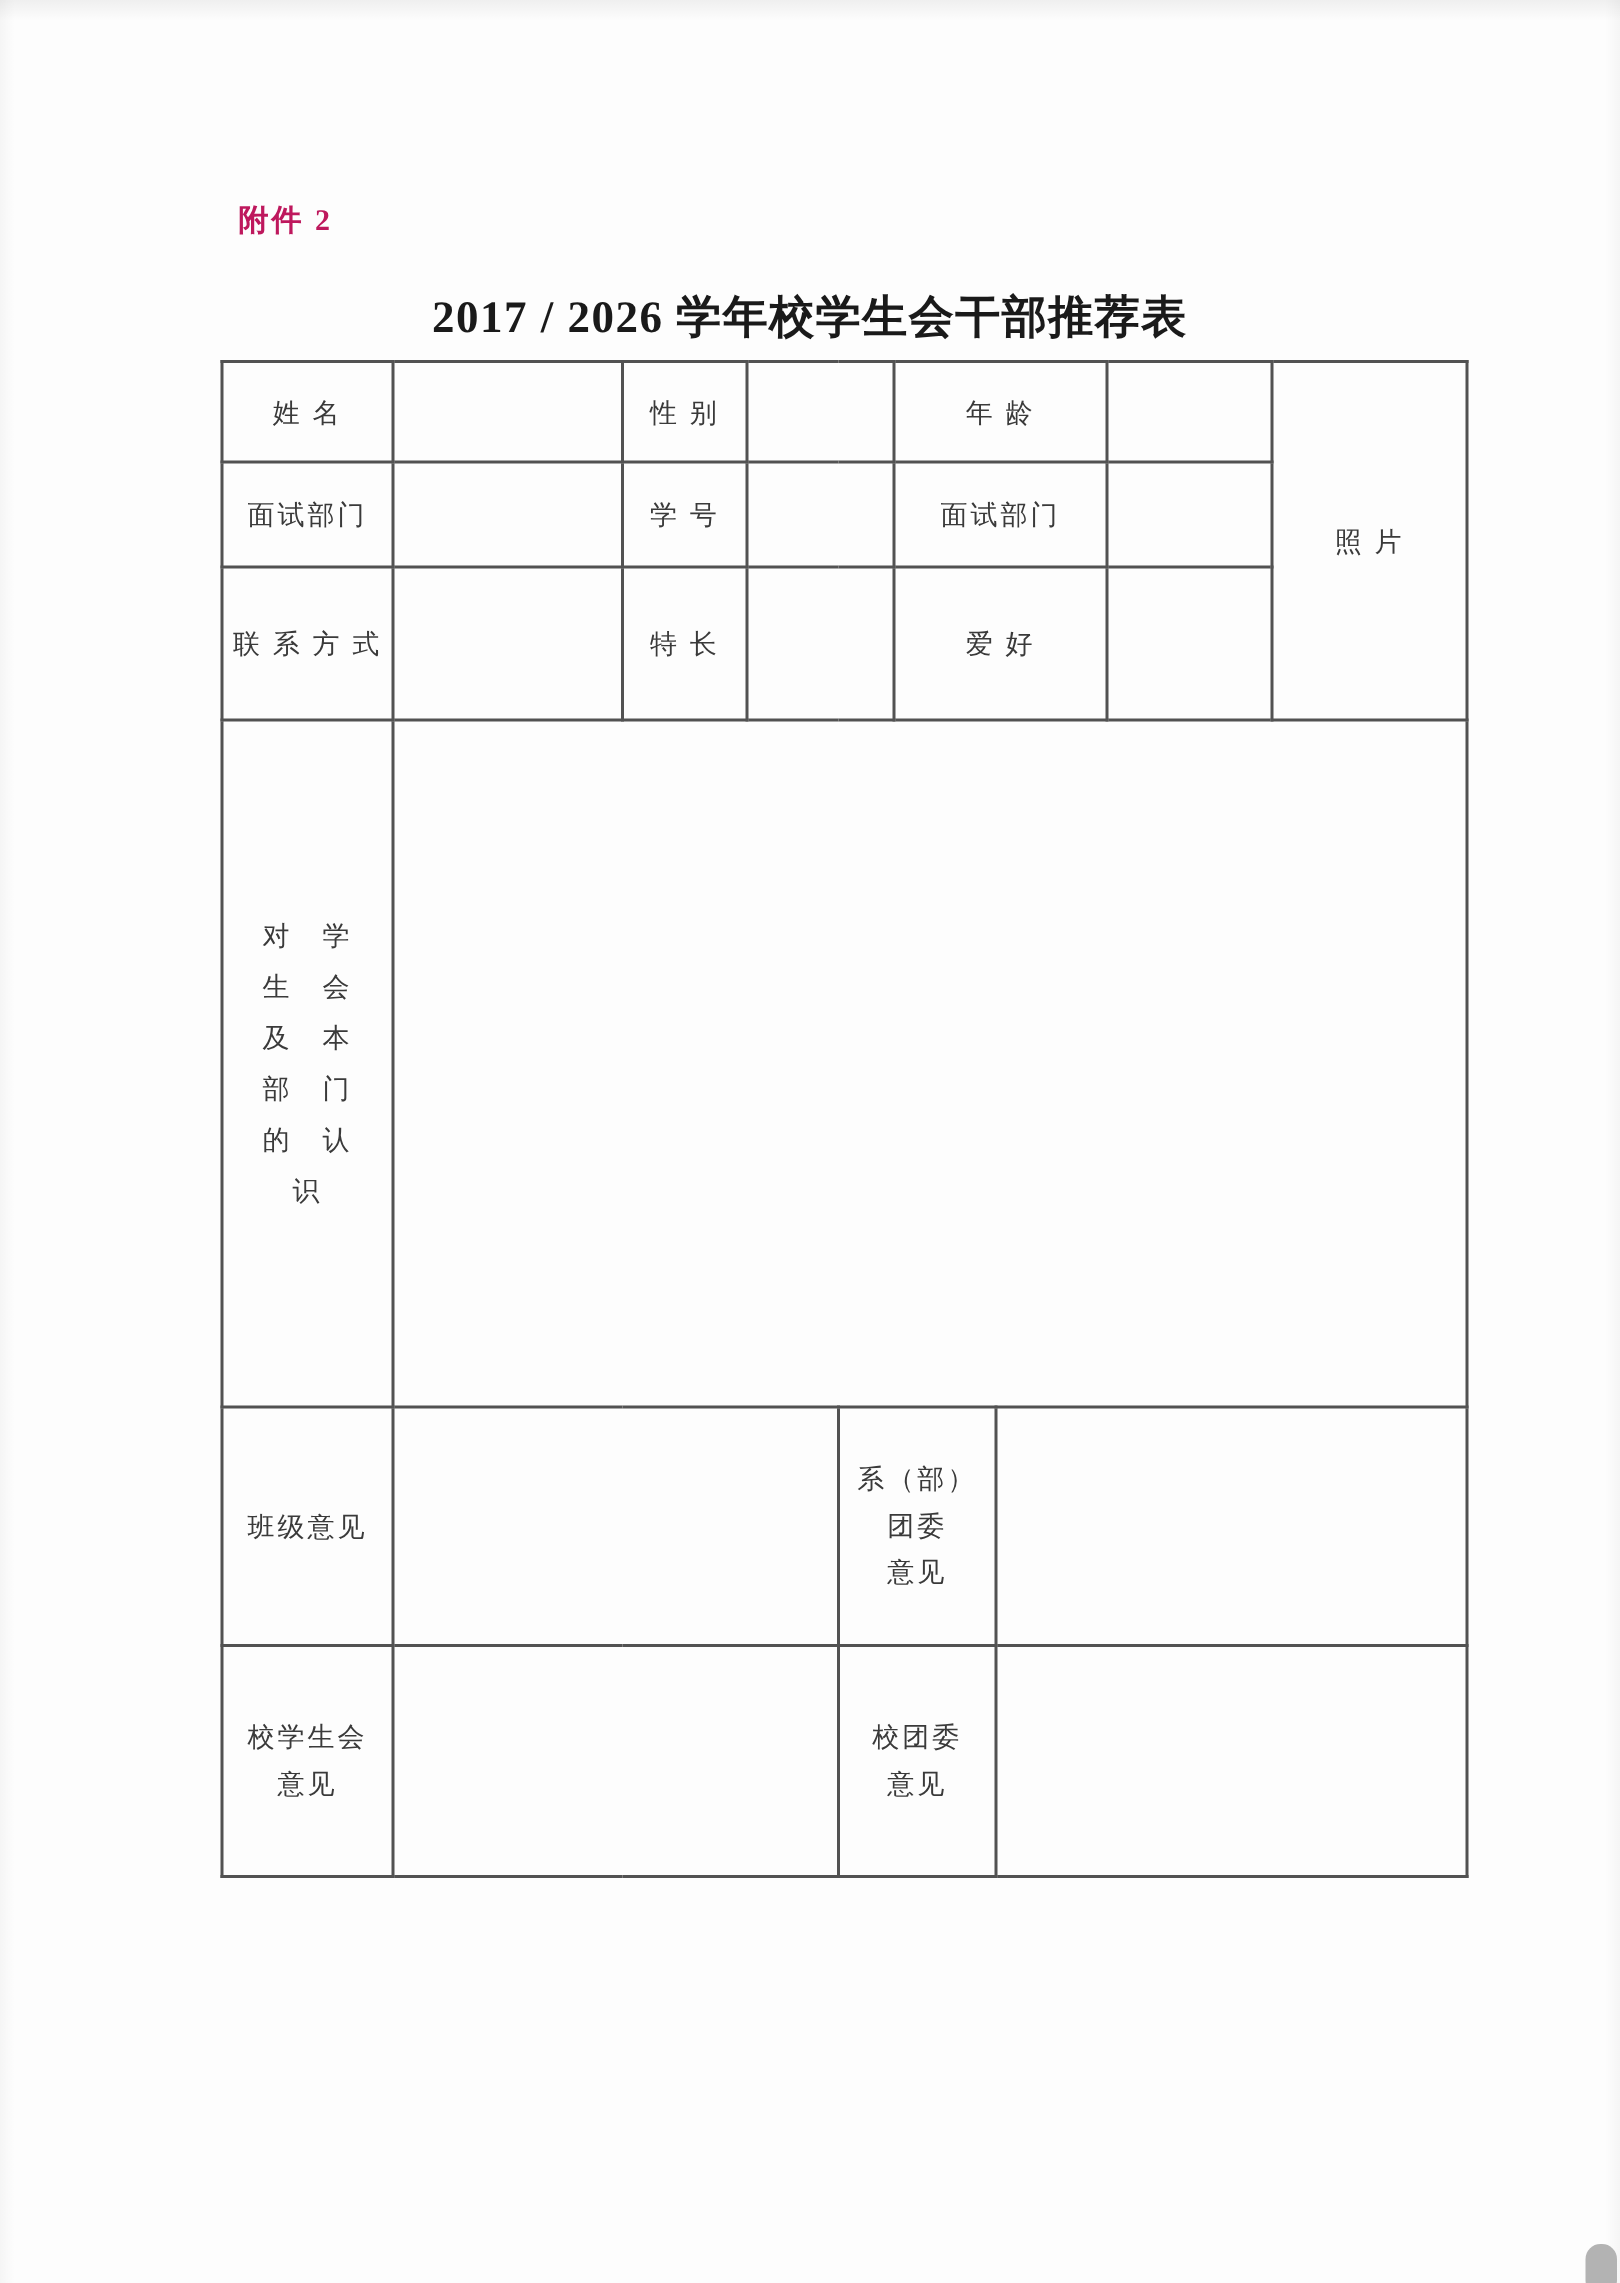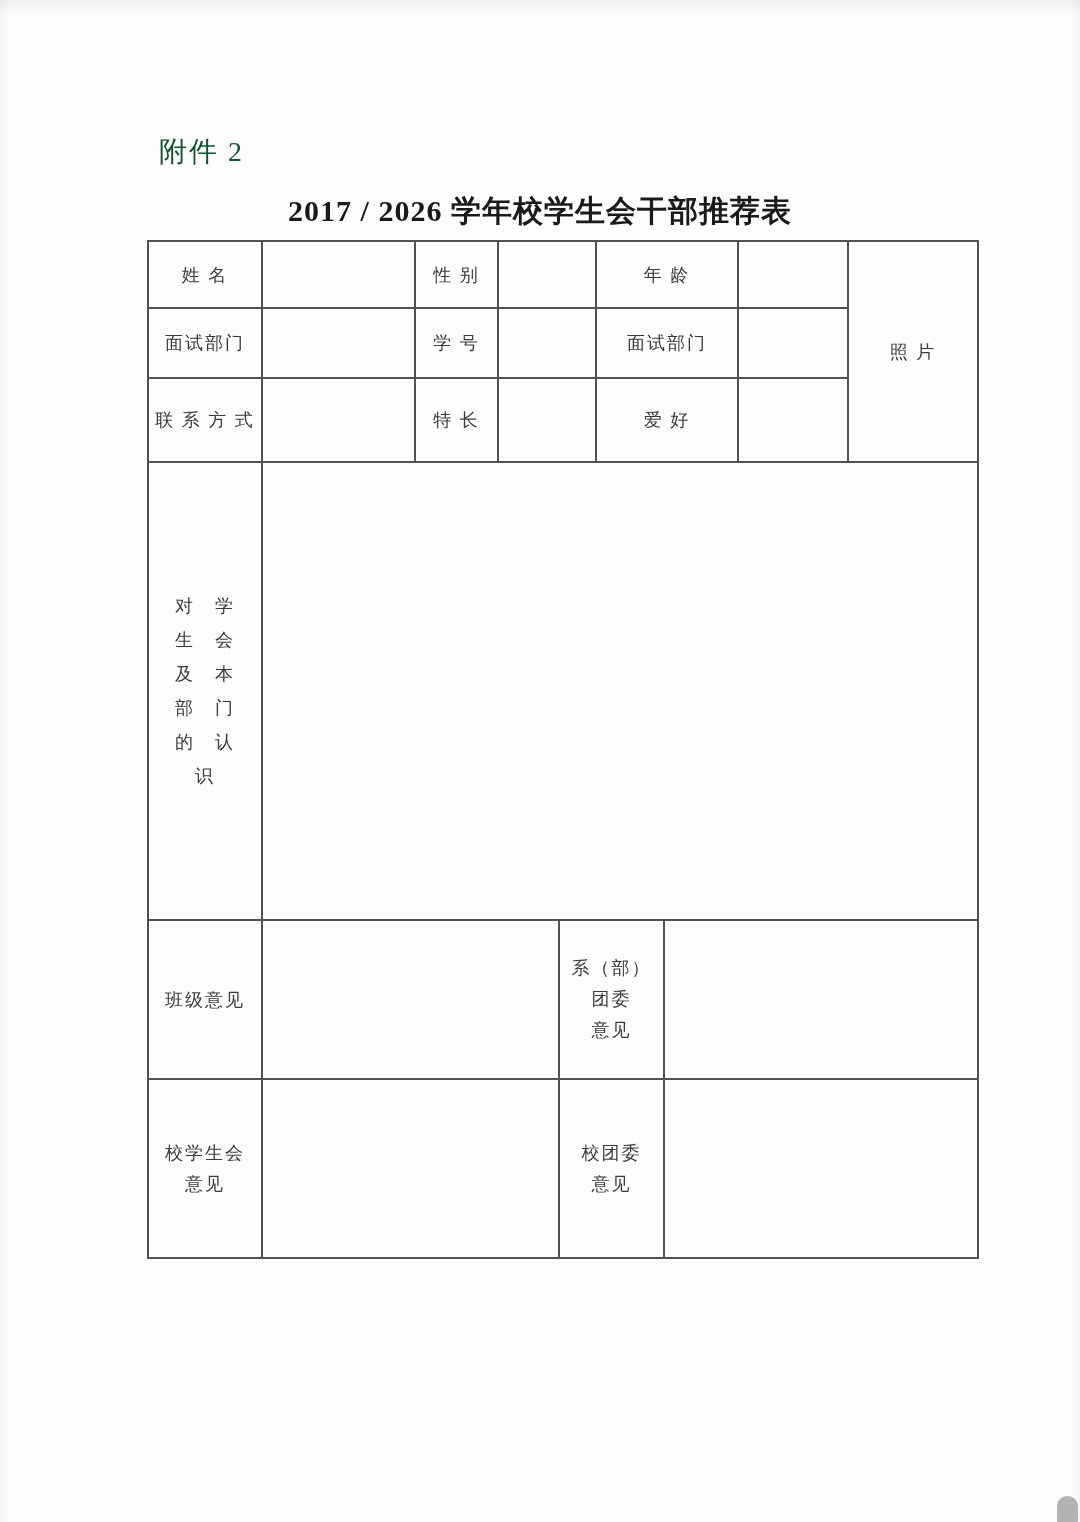--- a/index.html
+++ b/index.html
@@ -13,43 +13,43 @@
   }
   .scan-shade {
     position: absolute; inset: 0; pointer-events: none;
     background:
       linear-gradient(to bottom, rgba(0,0,0,0.055), rgba(0,0,0,0) 14px),
       linear-gradient(to right, rgba(0,0,0,0.03), rgba(0,0,0,0) 10px),
       linear-gradient(to left, rgba(0,0,0,0.03), rgba(0,0,0,0) 10px);
   }
   .attachment {
     position: absolute; left: 159px; top: 133px;
-    font-size: 28px; font-weight: normal; color: #14532d; letter-spacing: 2px;
+    font-size: 20px; font-weight: bold; color: #be185d; letter-spacing: 2px;
   }
   .title {
     position: absolute; left: 0; top: 191px; width: 1080px;
     text-align: center; font-size: 30px; font-weight: bold; color: #1a1a1a;
     letter-spacing: 1px;
   }
   table.form {
     position: absolute; left: 147px; top: 240px; width: 830px;
     border-collapse: collapse; table-layout: fixed;
   }
   table.form td {
     border: 2px solid #525252;
     text-align: center; vertical-align: middle;
     font-size: 18px; color: #3a3a3a; letter-spacing: 2px;
     padding: 0; overflow: hidden;
   }
   tr.r1 { height: 67px; }
   tr.r2 { height: 70px; }
-  tr.r3 { height: 84px; }
+  tr.r3 { height: 102px; }
   tr.r4 { height: 458px; }
   tr.r5 { height: 159px; }
-  tr.r6 { height: 179px; }
+  tr.r6 { height: 154px; }
   td.ml { white-space: pre-line; line-height: 31px; }
   td.vlabel { white-space: pre-line; line-height: 34px; letter-spacing: 0; }
   .notes {
     position: absolute; left: 160px; top: 1283px;
     font-size: 23px; color: #333; letter-spacing: 2px; line-height: 33px;
   }
   .note-num { margin-right: 8px; }
   .note-prefix { margin-right: 6px; }
   .note-line-2 { margin-left: 46px; }
   .note-line-2 .note-num { font-weight: bold; }

